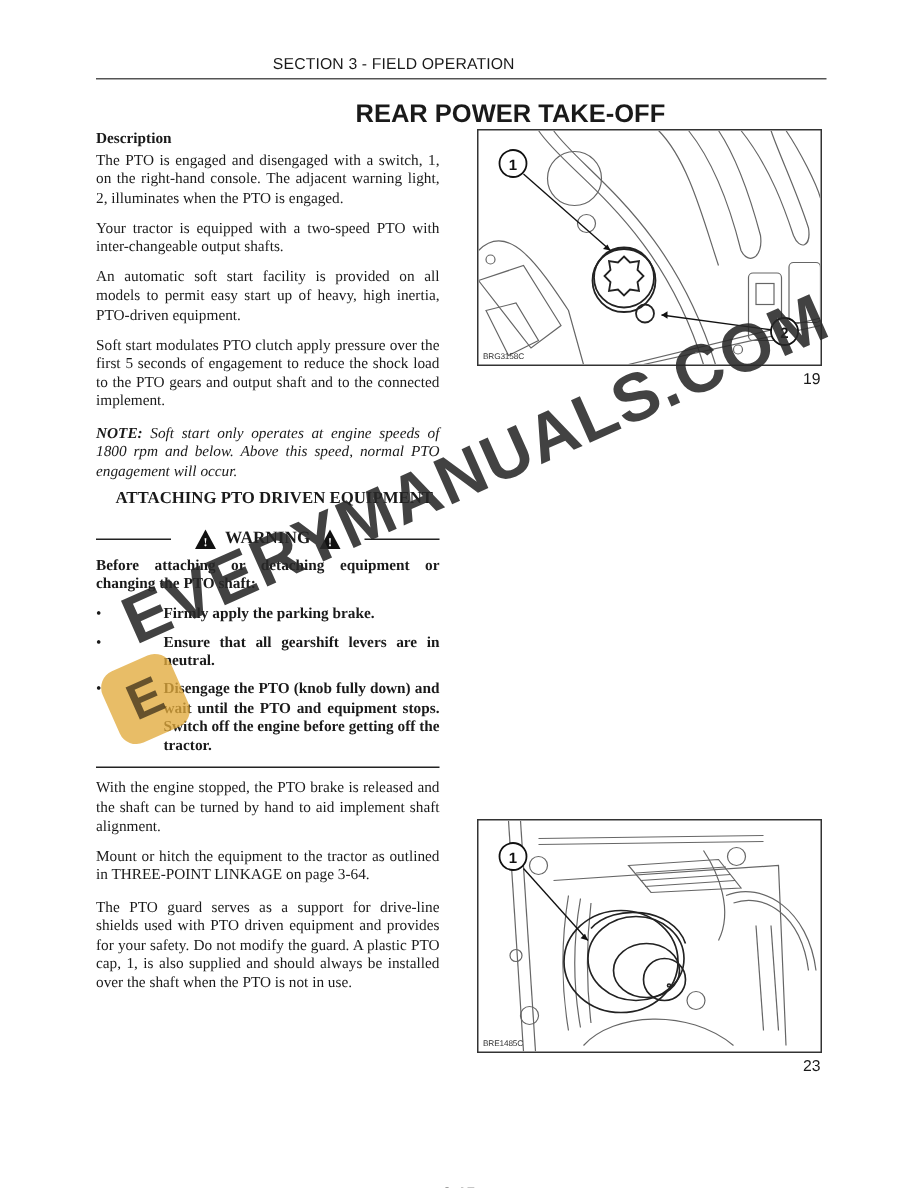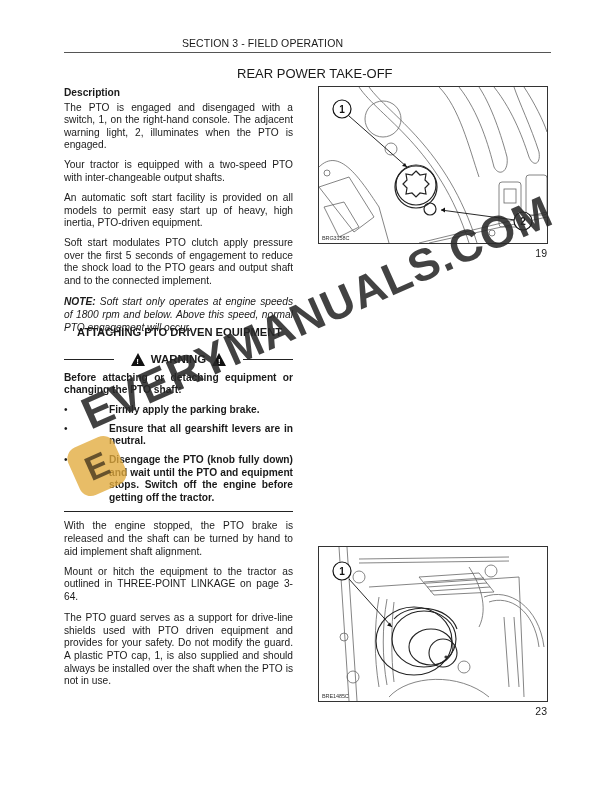--- a/index.html
+++ b/index.html
@@ -3,23 +3,23 @@
   <meta charset="utf-8">
   <style>
     html, body { margin: 0; padding: 0; background: #ffffff; }
     body {
       width: 612px; height: 792px; position: relative; overflow: hidden;
       font-family: "Liberation Sans", sans-serif; color: #1a1a1a;
     }
     .abs { position: absolute; }
     .header-title { left: 0; width: 525px; top: 37px; text-align: center; font-size: 10.5px; letter-spacing: 0.1px; }
     .header-rule { left: 64px; width: 487px; top: 52px; height: 0; border-top: 1.3px solid #555; }
-    .section-title { left: 318px; top: 66px; font-size: 13px; font-weight: normal; white-space: nowrap; left: 237px; }
-
-    .col { left: 64px; width: 229px; font-size: 10.2px; line-height: 12.6px; }
+    .section-title { left: 318px; top: 66px; font-size: 17px; font-weight: bold; white-space: nowrap; left: 237px; }
+
+    .col { left: 64px; width: 229px; font-size: 10.2px; line-height: 12.6px; font-family: Liberation Serif, serif; }
     .col p { margin: 0 0 7.4px 0; text-align: justify; }
     .subhead { font-weight: bold; margin: 0 0 2px 0; font-size: 10.2px; }
     .note { font-style: italic; }
     .note b { font-style: italic; }
 
     .h2 { font-weight: bold; font-size: 11.2px; margin: 13px; white-space: nowrap; }
     .warn-row { display: flex; align-items: center; justify-content: space-between; width: 229px; height: 16px; }
     .warn-line { flex: 0 0 50px; border-top: 1.2px solid #222; height: 0; }
     .warn-mid { display: flex; align-items: center; gap: 6px; font-weight: bold; font-size: 11.5px; }
     .tri { width: 0; height: 0; border-left: 7px solid transparent; border-right: 7px solid transparent; border-bottom: 13px solid #111; position: relative; }

